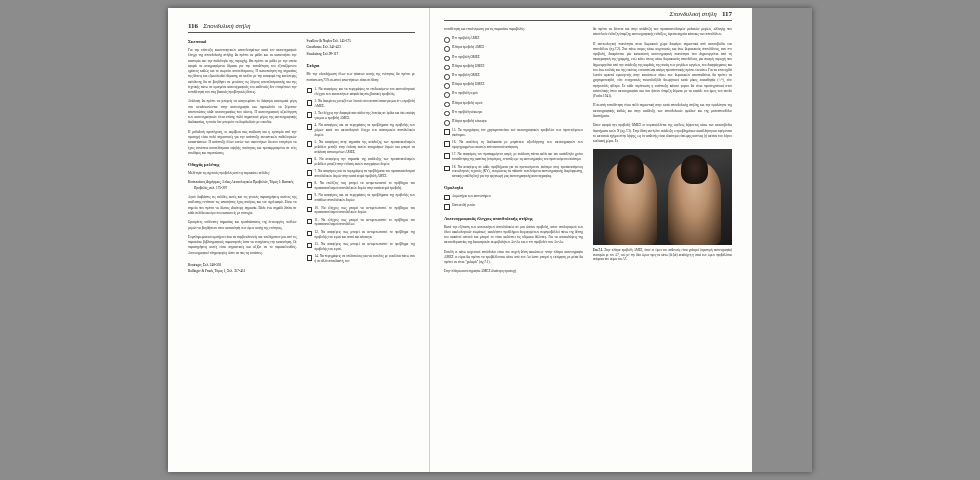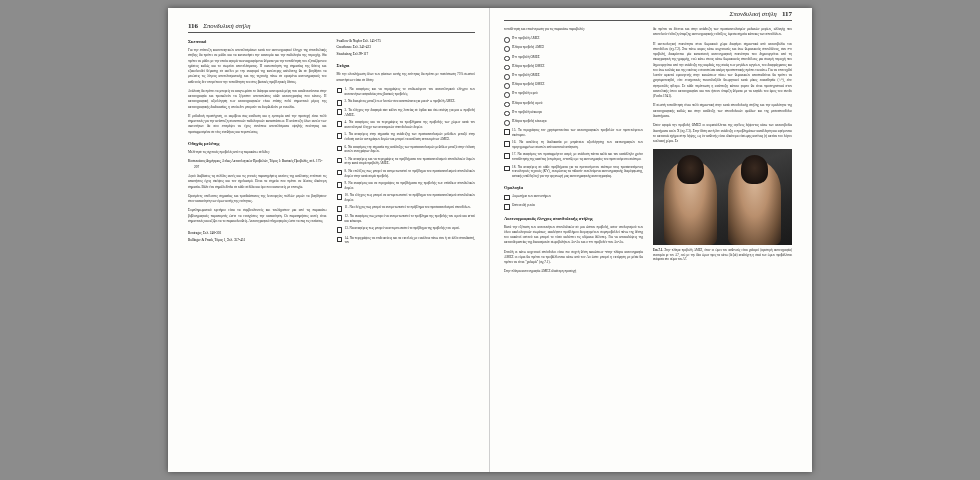--- a/index.html
+++ b/index.html
@@ -25,21 +25,21 @@
     height: 464px;
     display: flex;
     box-shadow: 0 0 6px rgba(0,0,0,0.5);
   }
   .sheet {
     background: #fdfdfb;
     position: relative;
     box-sizing: border-box;
   }
   .sheet.left {
-    width: 322px;
+    width: 262px;
     padding: 14px 14px 12px 20px;
     border-right: 1px solid #cfcfcf;
   }
   .sheet.right {
     width: 322px;
     padding: 2px 20px 12px 14px;
   }
   .hdr {
     display: flex;
     align-items: baseline;

